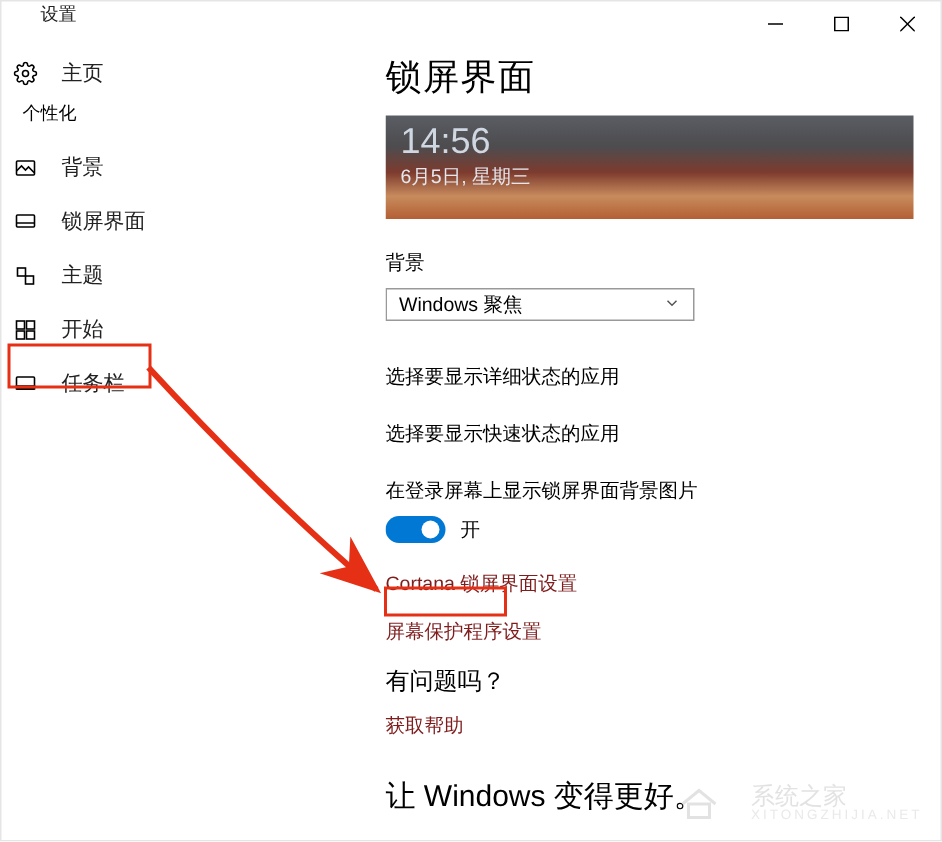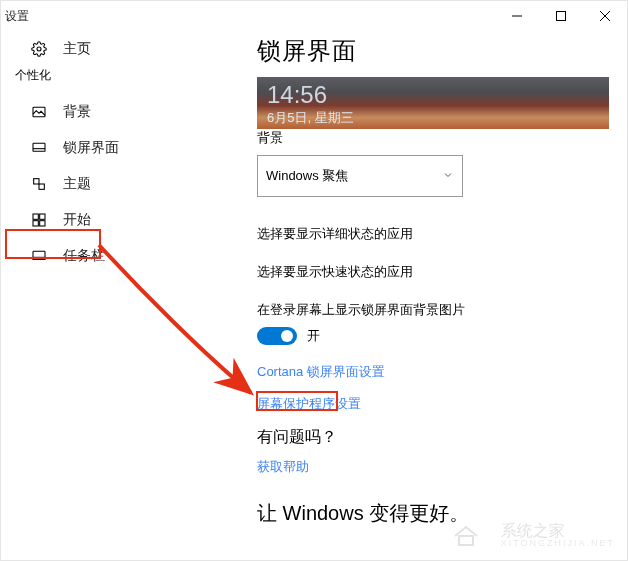--- a/index.html
+++ b/index.html
@@ -16,43 +16,42 @@
   .window {
     width: 628px;
     height: 561px;
     border: 1px solid #e5e5e5;
     position: relative;
     background: #fff;
   }
   
   .titlebar {
     display: flex;
-    align-items: center;
     height: 30px;
-    padding: 0 0 0 4px;
+    padding: 0 0 0 26px;
     font-size: 12px;
     color: #222;
   }
   .titlebar .title { flex: none; }
   .titlebar .spacer { flex: 1; }
   .winbtn {
     width: 44px; height: 30px;
     display: flex; align-items: center; justify-content: center;
     color: #222; font-size: 12px;
   }
   
   .sidebar {
     position: absolute;
     left: 0; top: 30px; width: 240px;
     padding: 0 0 0 0;
   }
   .home-row, .nav-row {
     display: flex; align-items: center;
     height: 36px;
-    padding: 0 28px;
+    padding: 0 6px;
     font-size: 14px;
     color: #222;
   }
   .home-row .icon, .nav-row .icon {
     width: 20px; display:flex; align-items:center; justify-content:center;
     color: #222; margin-right: 14px;
   }
   .searchbox {
     margin: 8px 12px 18px 12px;
     height: 30px;
@@ -92,32 +91,33 @@
     overflow: hidden;
     padding-right: 6px;
   }
   .page-title {
     font-size: 24px;
     font-weight: 400;
     margin-bottom: 10px;
     letter-spacing: 1px;
   }
   .preview {
-    width: 352px; height: 52px;
+    width: 352px; height: 69px;
     background: linear-gradient(180deg, #5a5d63 0%, #4d4c4f 30%, #7d3b2e 55%, #c78b5d 78%, #b35f33 100%);
     color: #fff;
     padding: 6px 10px;
     position: relative;
+    margin-bottom: 20px;
   }
   .preview .clock-row { font-size: 24px; font-weight: 200; color: #cfd7e2; line-height: 1; }
   .preview .date-row { font-size: 13px; color: #e3e8f0; margin-top: 2px; }
 
   .field-label { font-size: 13px; color: #000; margin-bottom: 8px; }
   .select {
-    width: 206px; height: 42px; border: 1px solid #999;
+    width: 206px; height: 22px; border: 1px solid #999;
     display: flex; align-items: center;
     padding: 0 8px; font-size: 13px;
     background: #fff; position: relative;
     margin-bottom: 28px;
   }
   .select .chev { margin-left: auto; color:#555; }
 
   .status-label { font-size: 13px; color: #000; margin-bottom: 20px; }
 
   .toggle-row {
@@ -130,21 +130,21 @@
     background: #0078d4;
     position: relative;
   }
   .toggle .knob {
     width: 12px; height: 12px; border-radius: 50%;
     background: #fff; position: absolute; top: 3px; right: 4px;
   }
   .toggle-text { font-size: 13px; }
 
   .link {
-    font-size: 13px; color: #3b82f6;
+    font-size: 13px; color: #7f1d1d;
     margin-bottom: 14px; display: block;
   }
   .sub-heading { font-size: 16px; margin-top: 14px; margin-bottom: 10px; }
   .big-heading { font-size: 20px; margin-top: 24px; }
 
   
   .arrow-svg {
     position: absolute; left: 92px; top: 232px;
     pointer-events: none; overflow: visible;
   }

